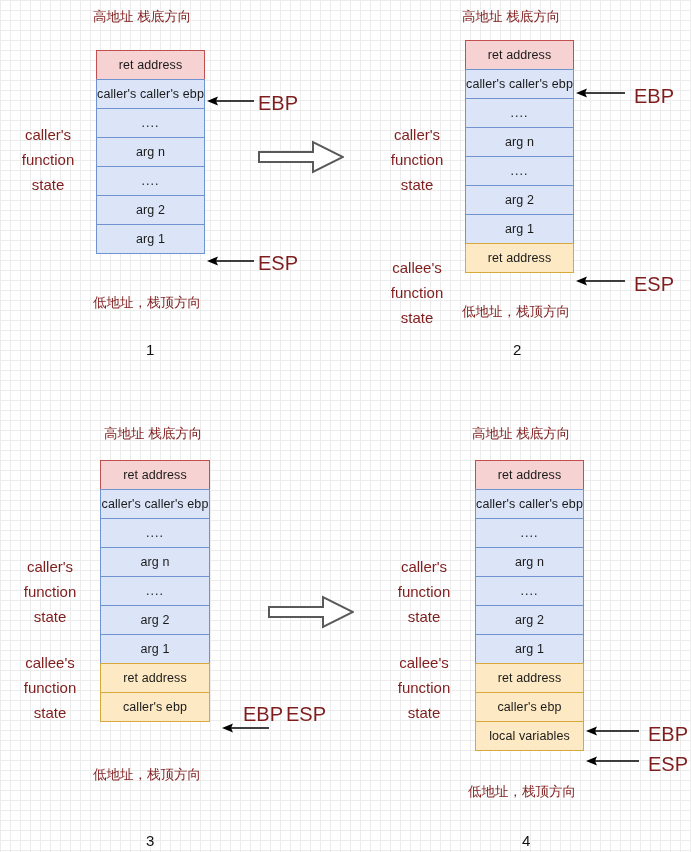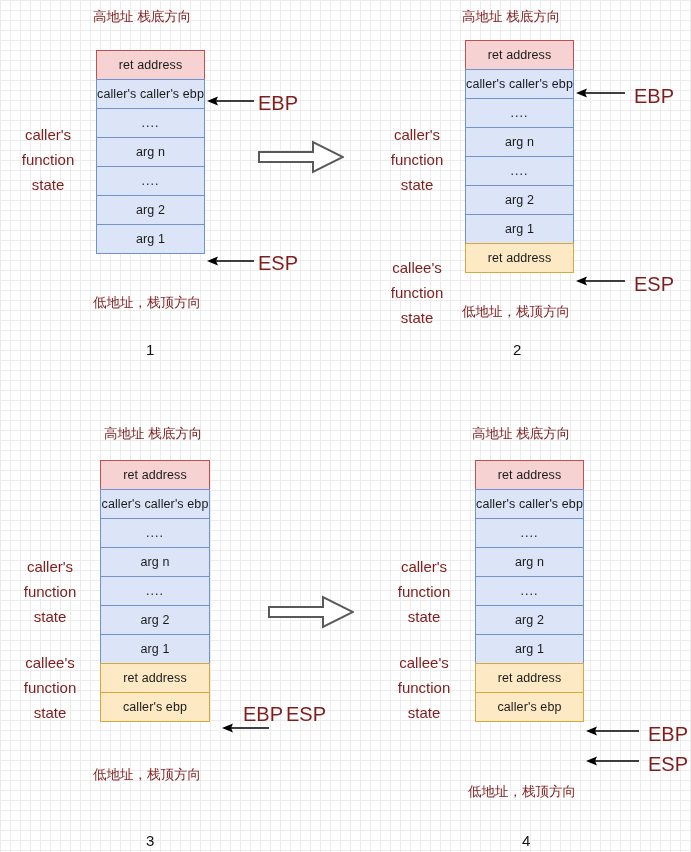--- a/index.html
+++ b/index.html
@@ -201,20 +201,21 @@
   <div class="stack" style="left:475px; top:460px; width:109px;">
     <div class="cell red">ret address</div>
     <div class="cell blue">caller's caller's ebp</div>
     <div class="cell blue dots">....</div>
     <div class="cell blue">arg n</div>
     <div class="cell blue dots">....</div>
     <div class="cell blue">arg 2</div>
     <div class="cell blue">arg 1</div>
     <div class="cell yellow">ret address</div>
     <div class="cell yellow">caller's ebp</div>
+    <div class="cell yellow">local variables</div>
   </div>
 
   <svg class="arrow-svg" style="left:586px; top:724px;" width="54" height="14" viewBox="0 0 54 14">
     <line x1="53" y1="7" x2="7" y2="7" stroke="#000" stroke-width="1.4"></line>
     <polygon points="0,7 11,2.5 9,7 11,11.5" fill="#000"></polygon>
   </svg>
   <div class="label reg" style="left:648px; top:723px;">EBP</div>
 
   <svg class="arrow-svg" style="left:586px; top:754px;" width="54" height="14" viewBox="0 0 54 14">
     <line x1="53" y1="7" x2="7" y2="7" stroke="#000" stroke-width="1.4"></line>

